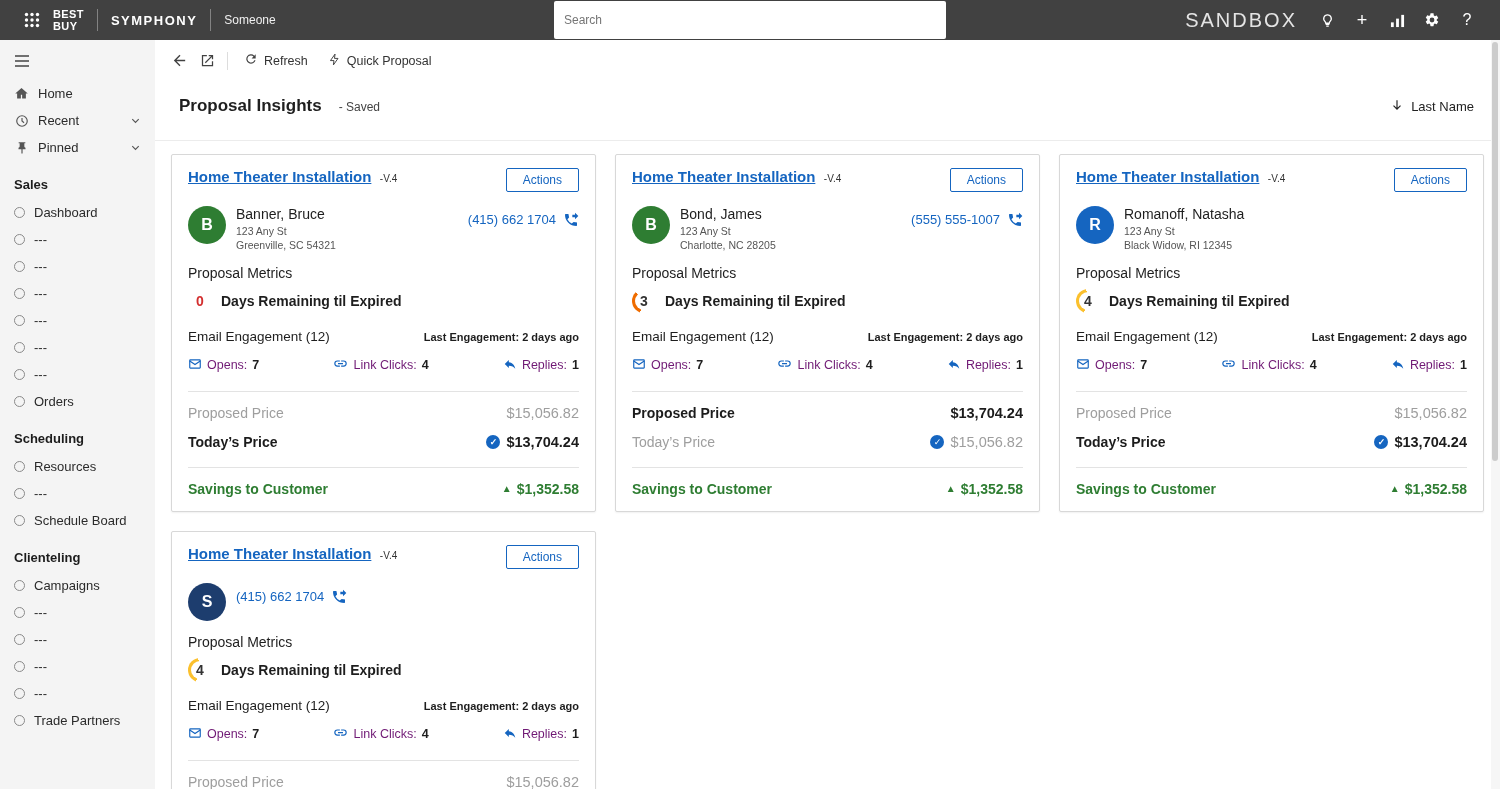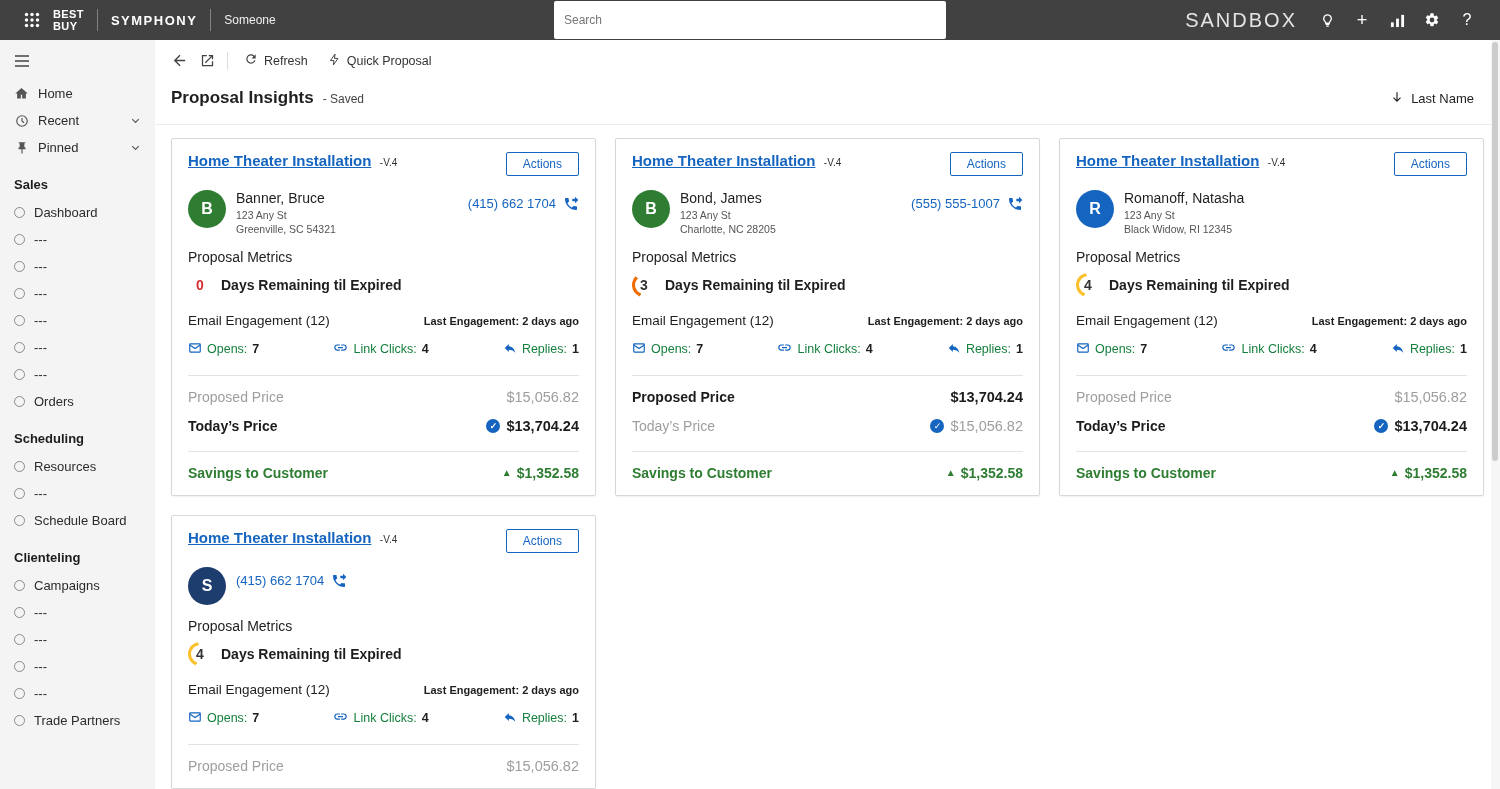--- a/index.html
+++ b/index.html
@@ -57,21 +57,21 @@
   .v-div { width:1px; height:18px; background:#ddd; }
   .tool-btn {
     display:inline-flex; align-items:center; gap:6px; border:none; background:none;
     font-size:12.5px; color:#333; cursor:pointer; font-family:inherit; padding:3px 4px;
   }
   .page-head {
     display:flex; align-items:center; justify-content:space-between;
     padding:10px 16px 16px; border-bottom:1px solid #ececec;
   }
   .ph-left { display:flex; align-items:baseline; gap:9px; }
-  .page-title { font-size:17px; margin:0; font-weight:700; color:#1f1f1f; }
+  .page-title { font-size:17px; margin:8px; font-weight:700; color:#1f1f1f; }
   .saved { font-size:12px; color:#444; }
   .sort { display:flex; align-items:center; gap:7px; font-size:13px; color:#222; cursor:pointer; margin-right:10px; }
 
   
   .cards { display:grid; grid-template-columns:repeat(3, minmax(0,1fr)); gap:19px; padding:13px 16px; }
   .card {
     background:#fff; border:1px solid #d8d8d8; border-radius:2px;
     padding:13px 16px 14px; box-shadow:0 1px 2px rgba(0,0,0,.06);
   }
   .card-head { display:flex; justify-content:space-between; align-items:flex-start; }
@@ -98,21 +98,21 @@
     display:inline-flex; align-items:center; justify-content:center;
   }
   .gauge-inner { position:absolute; inset:3px; background:#fff; border-radius:50%; }
   .gauge-num { position:relative; font-size:14px; font-weight:700; font-style:normal; color:#333; }
   .days-text { font-size:14px; font-weight:700; color:#1e1e1e; }
   .engagement-head { display:flex; justify-content:space-between; align-items:baseline; margin-top:16px; }
   .engagement-title { font-size:13.5px; color:#1e1e1e; }
   .last-engagement { font-size:11px; font-weight:700; color:#1e1e1e; }
   .stats-row { display:flex; justify-content:space-between; margin-top:12px; }
   .stat { display:inline-flex; align-items:center; gap:5px; font-size:12.5px; }
-  .stat-label { color:#15803d; text-decoration:none; }
+  .stat-label { color:#701a75; text-decoration:none; }
   .stat-value { font-weight:700; color:#1e1e1e; }
   .card-div { border:none; border-top:1px solid #e3e3e3; margin:17px 0 0; }
   .price-row { display:flex; justify-content:space-between; align-items:center; margin-top:13px; }
   .price-label { font-size:14px; }
   .price-value { font-size:14.5px; display:inline-flex; align-items:center; gap:6px; }
   .muted { color:#9e9e9e; font-weight:400; }
   .strong { color:#1c1c1c; font-weight:700; }
   .check-circle {
     width:14px; height:14px; background:#1565c0; color:#fff; border-radius:50%;
     font-size:9px; display:inline-flex; align-items:center; justify-content:center; flex:none;

